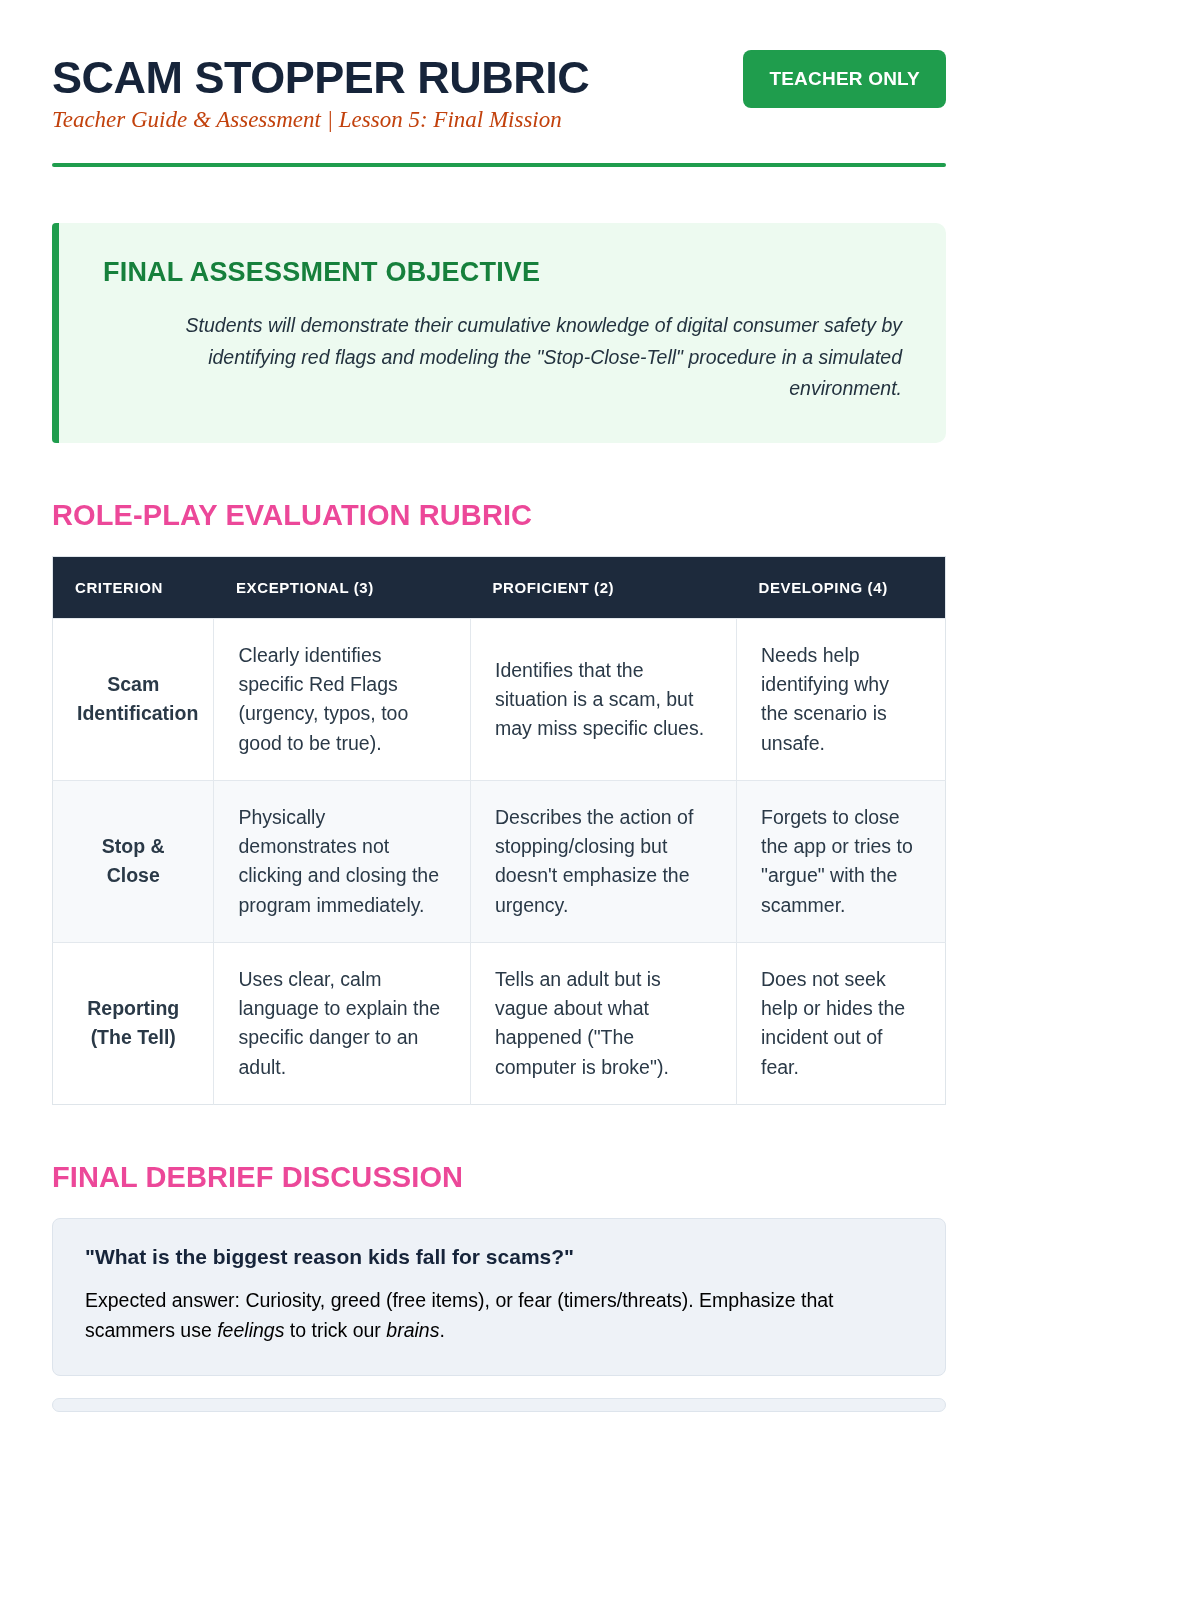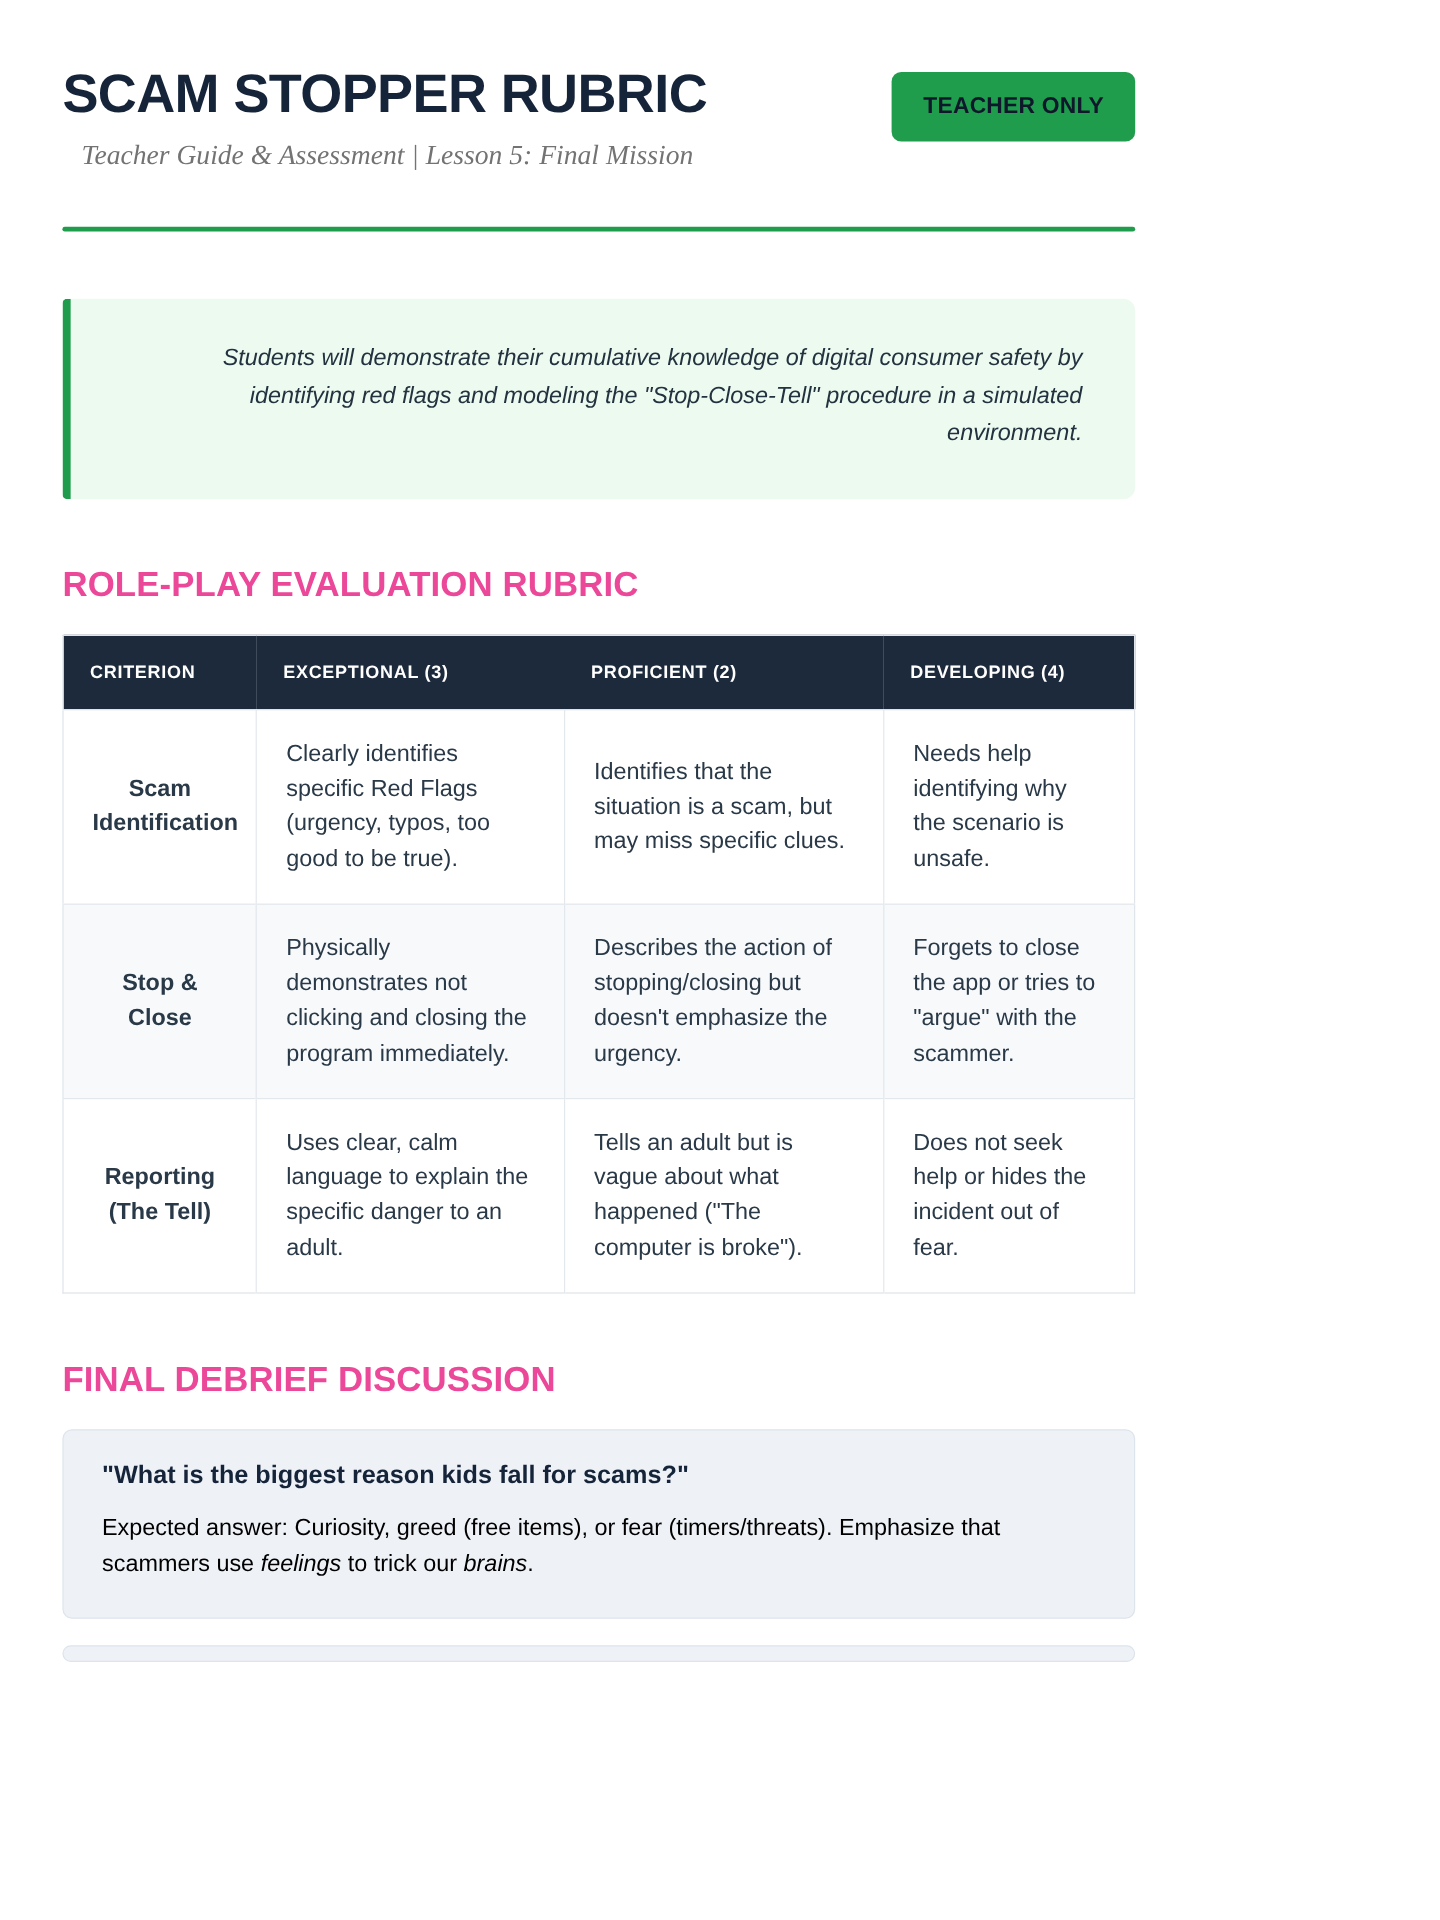--- a/index.html
+++ b/index.html
@@ -31,33 +31,33 @@
     font-weight: bold;
     letter-spacing: -0.5px;
     color: #16243a;
     margin: 0 0 6px 0;
     line-height: 1.05;
   }
   .doc-subtitle {
     font-family: "Liberation Serif", serif;
     font-style: italic;
     font-size: 23px;
-    color: #737373;
-    margin: 16px;
+    color: #c2410c;
+    margin: 0;
   }
   .badge {
     background: #1f9d4d;
-    color: #0f172a;
+    color: #ffffff;
     font-size: 19px;
     font-weight: bold;
     letter-spacing: 0.2px;
     padding: 18px 26px;
     border-radius: 8px;
     white-space: nowrap;
-    margin-top: 12px;
+    margin-top: 2px;
   }
   .rule {
     height: 4px;
     background: #1f9d4d;
     margin-top: 30px;
     border-radius: 2px;
   }
 
   
   .callout {
@@ -162,20 +162,21 @@
   <div class="header">
     <div class="header-left">
       <h1 class="doc-title">SCAM STOPPER RUBRIC</h1>
       <p class="doc-subtitle">Teacher Guide &amp; Assessment | Lesson 5: Final Mission</p>
     </div>
     <div class="badge">TEACHER ONLY</div>
   </div>
   <div class="rule"></div>
 
   <div class="callout">
+    <h2 class="callout-title">FINAL ASSESSMENT OBJECTIVE</h2>
     <p class="callout-text">Students will demonstrate their cumulative knowledge of digital consumer safety by identifying red flags and modeling the "Stop-Close-Tell" procedure in a simulated environment.</p>
   </div>
 
   <h2 class="section-heading">ROLE-PLAY EVALUATION RUBRIC</h2>
 
   <table class="rubric">
     <colgroup>
       <col class="c1">
         <col class="c2">
         <col class="c3">

